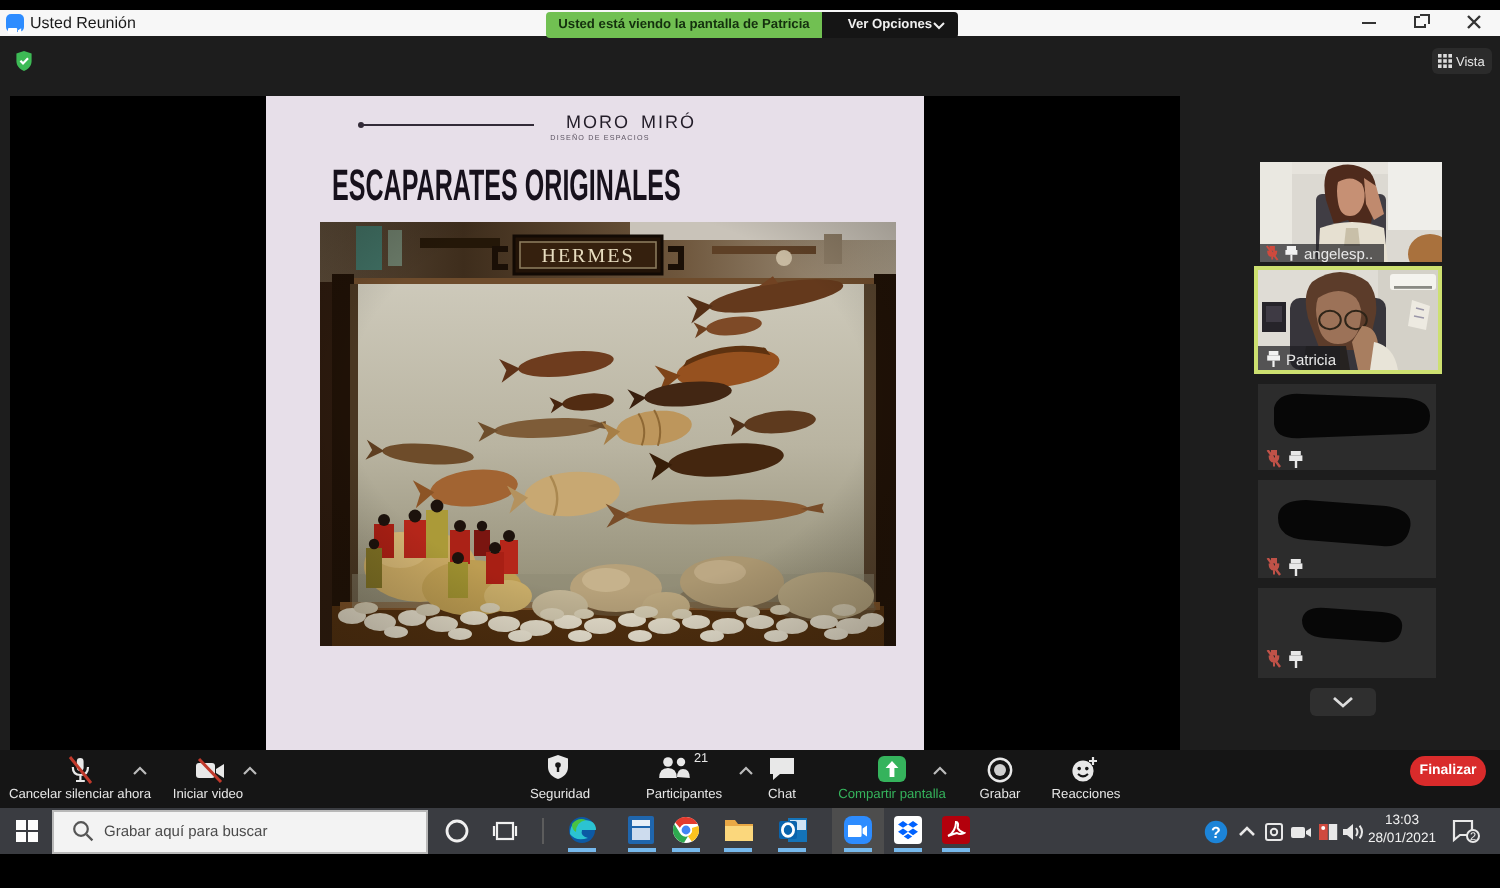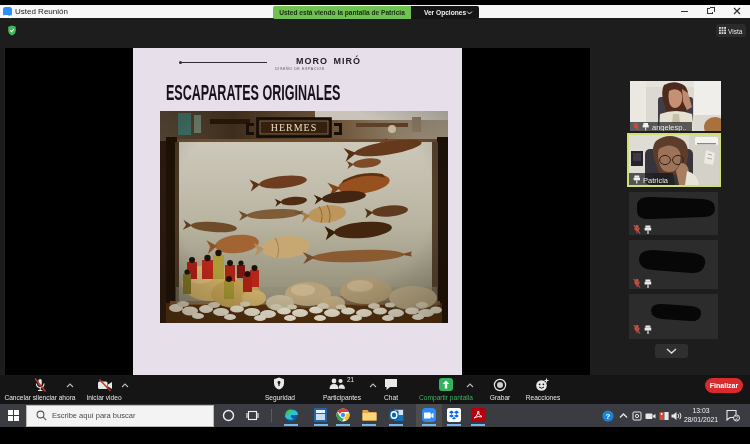--- a/index.html
+++ b/index.html
@@ -62,21 +62,21 @@
 
 
 <div class="abs" style="left:5px; top:48px; width:585px; height:327px; background:#000;"></div>
 
 
 <div class="abs" style="left:133px; top:48px; width:329px; height:328px; background:#e7dfe9;"></div>
 
 
 <div class="abs" style="left:179px; top:61px; width:3px; height:3px; background:#332b38; border-radius:50%;"></div>
 <div class="abs" style="left:181px; top:62px; width:86px; height:1.2px; background:#332b38;"></div>
-<div class="abs" style="left:268px; top:56px; font-size:9px; font-weight:bold; letter-spacing:1px; word-spacing:2px; color:#221c28;padding-left:28px;">MORO MIRÓ</div>
+<div class="abs" style="left:255px; top:56px; font-size:9px; font-weight:normal; letter-spacing:1px; word-spacing:2px; color:#221c28;padding-left:28px;">MORO MIRÓ</div>
 <div class="abs" style="left:272px; top:67px; width:56px; text-align:center; font-size:3.6px; letter-spacing:0.6px; color:#5a5260;">DISEÑO DE ESPACIOS</div>
 
 
 <div class="abs" style="left:166px; top:79.5px; font-size:22px; font-weight:bold; color:#17111c; transform:scaleX(0.57); transform-origin:left; letter-spacing:0;">ESCAPARATES ORIGINALES</div>
 
 
 <svg class="abs" style="left:160px; top:111px;" width="288" height="212" viewBox="0 0 288 212">
   <defs>
     <linearGradient id="wall" x1="0" y1="0" x2="0" y2="1">
       <stop offset="0" stop-color="#cdc9ba"></stop>
@@ -492,21 +492,21 @@
       <rect x="6" y="6" width="5" height="5"></rect>
     </g>
 </svg>
 
 
 <div class="abs" style="left:26px; top:405px; width:188px; height:22px; background:#f3f3f3; border:1px solid #b8b8b8;"></div>
 <svg class="abs" style="left:36px; top:410px;" width="11" height="11" viewBox="0 0 11 11">
   <circle cx="4.5" cy="4.5" r="3.4" fill="none" stroke="#555" stroke-width="1.1"></circle>
   <path d="M7.2 7.2 L10.2 10.2" stroke="#555" stroke-width="1.1"></path>
 </svg>
-<div class="abs" style="left:52px; top:411px; font-size:7.5px; color:#4a4a4a;">Escribe aquí para buscar</div>
+<div class="abs" style="left:52px; top:411px; font-size:7.5px; color:#4a4a4a;">Grabar aquí para buscar</div>
 
 
 <svg class="abs" style="left:222px; top:409px;" width="13" height="13" viewBox="0 0 13 13">
     <circle cx="6.5" cy="6.5" r="5" fill="none" stroke="#f0f0f0" stroke-width="1.4"></circle>
   </svg>
 
 
 <svg class="abs" style="left:246px; top:409px;" width="13" height="13" viewBox="0 0 13 13">
   <rect x="2.5" y="2.5" width="8" height="8" fill="none" stroke="#f0f0f0" stroke-width="1.1"></rect>
   <path d="M1 4 v5 M12 4 v5" stroke="#f0f0f0" stroke-width="1.1"></path>

